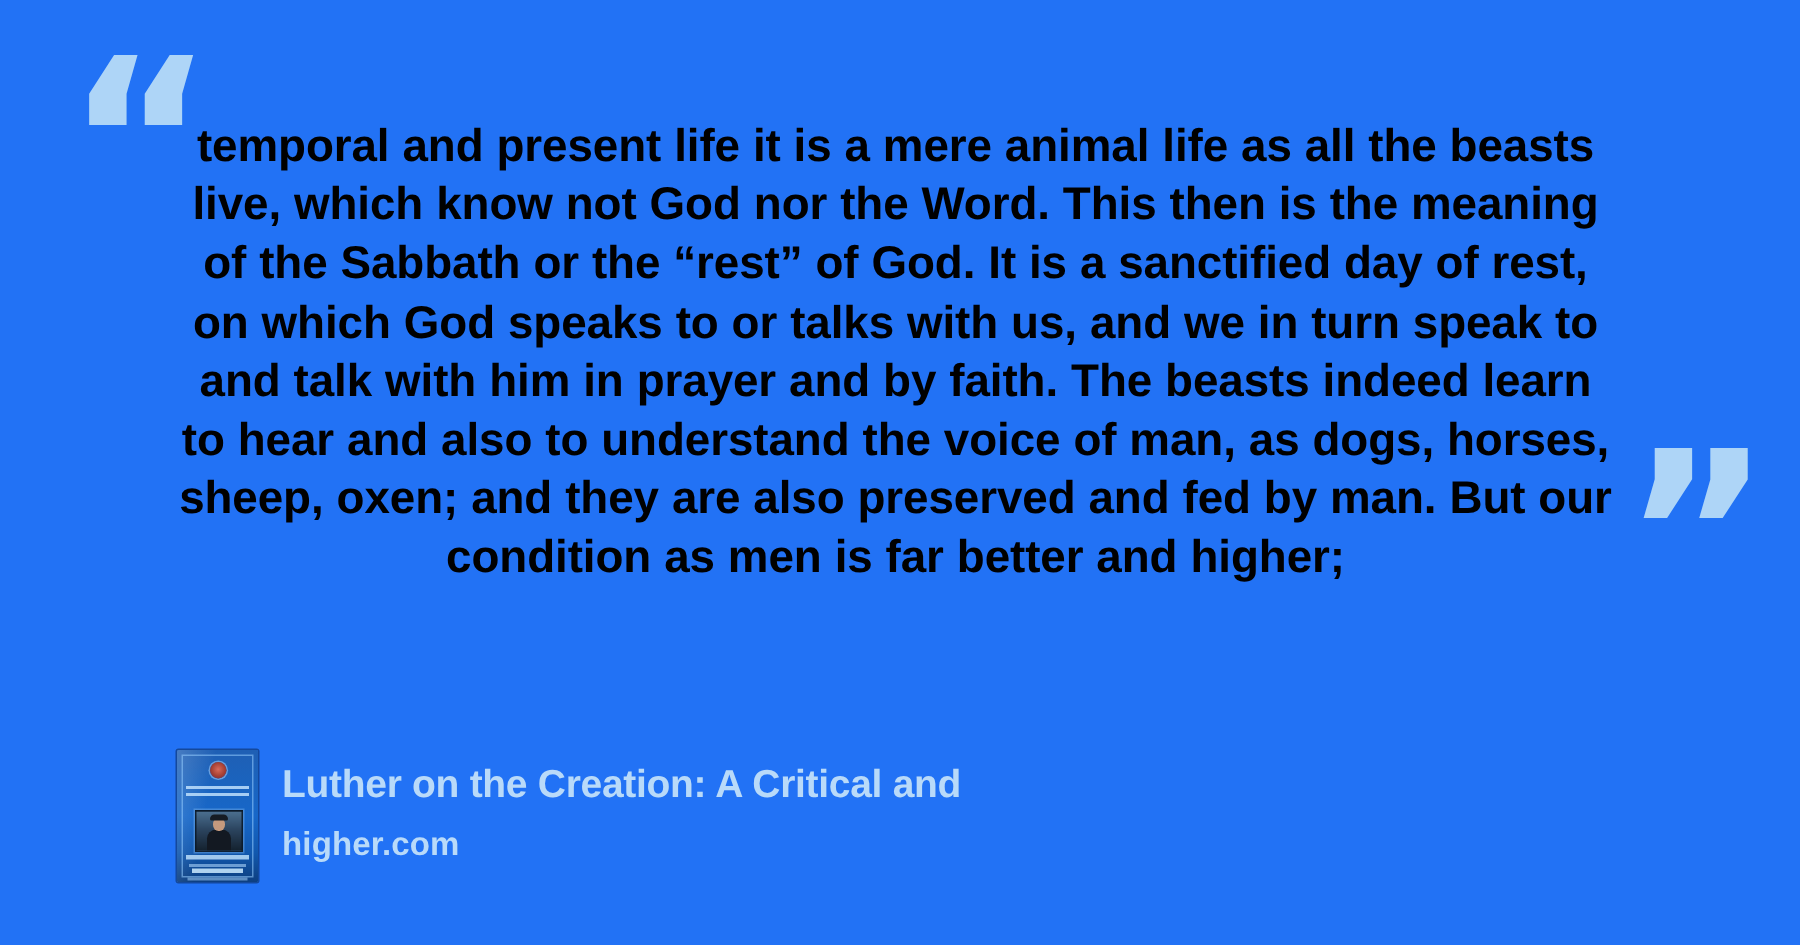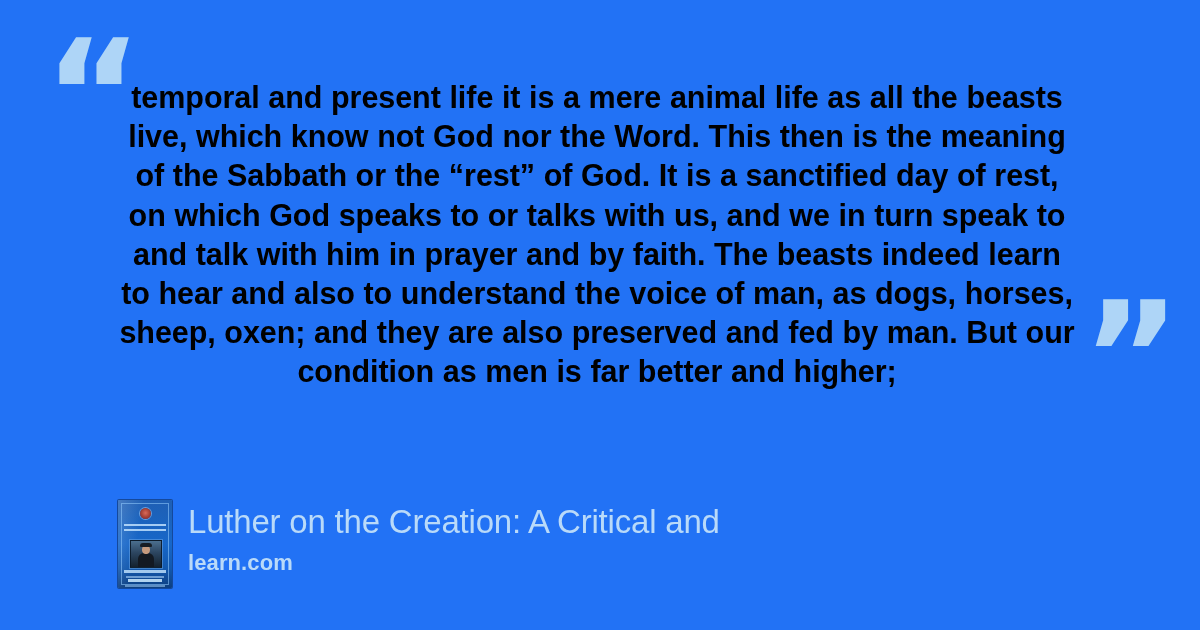--- a/index.html
+++ b/index.html
@@ -184,22 +184,22 @@
   }
 
   .footer-text {
     display: flex;
     flex-direction: column;
     justify-content: flex-start;
     padding-top: 2px;
   }
   .book-title {
     color: #b9daf9;
-    font-weight: 400;
-    font-size: 33px;
+    font-weight: 700;
+    font-size: 26px;
     line-height: 40px;
     letter-spacing: -0.2px;
     white-space: nowrap;
   }
   .source-name {
     color: #b9daf9;
     font-weight: 700;
     font-size: 22px;
     line-height: 30px;
     letter-spacing: 0.1px;
@@ -230,18 +230,18 @@
         <div class="bt-hat"></div>
       </div>
       <div class="bt-sub"></div>
       <div class="bt-sub2"></div>
       <div class="bt-foot"></div>
       <div class="bt-foot2"></div>
     </div>
 
     <div class="footer-text">
       <div class="book-title">Luther on the Creation: A Critical and</div>
-      <div class="source-name">learn.com</div>
+      <div class="source-name">higher.com</div>
     </div>
 
   </div>
 
 </div>
 
 </body></html>

